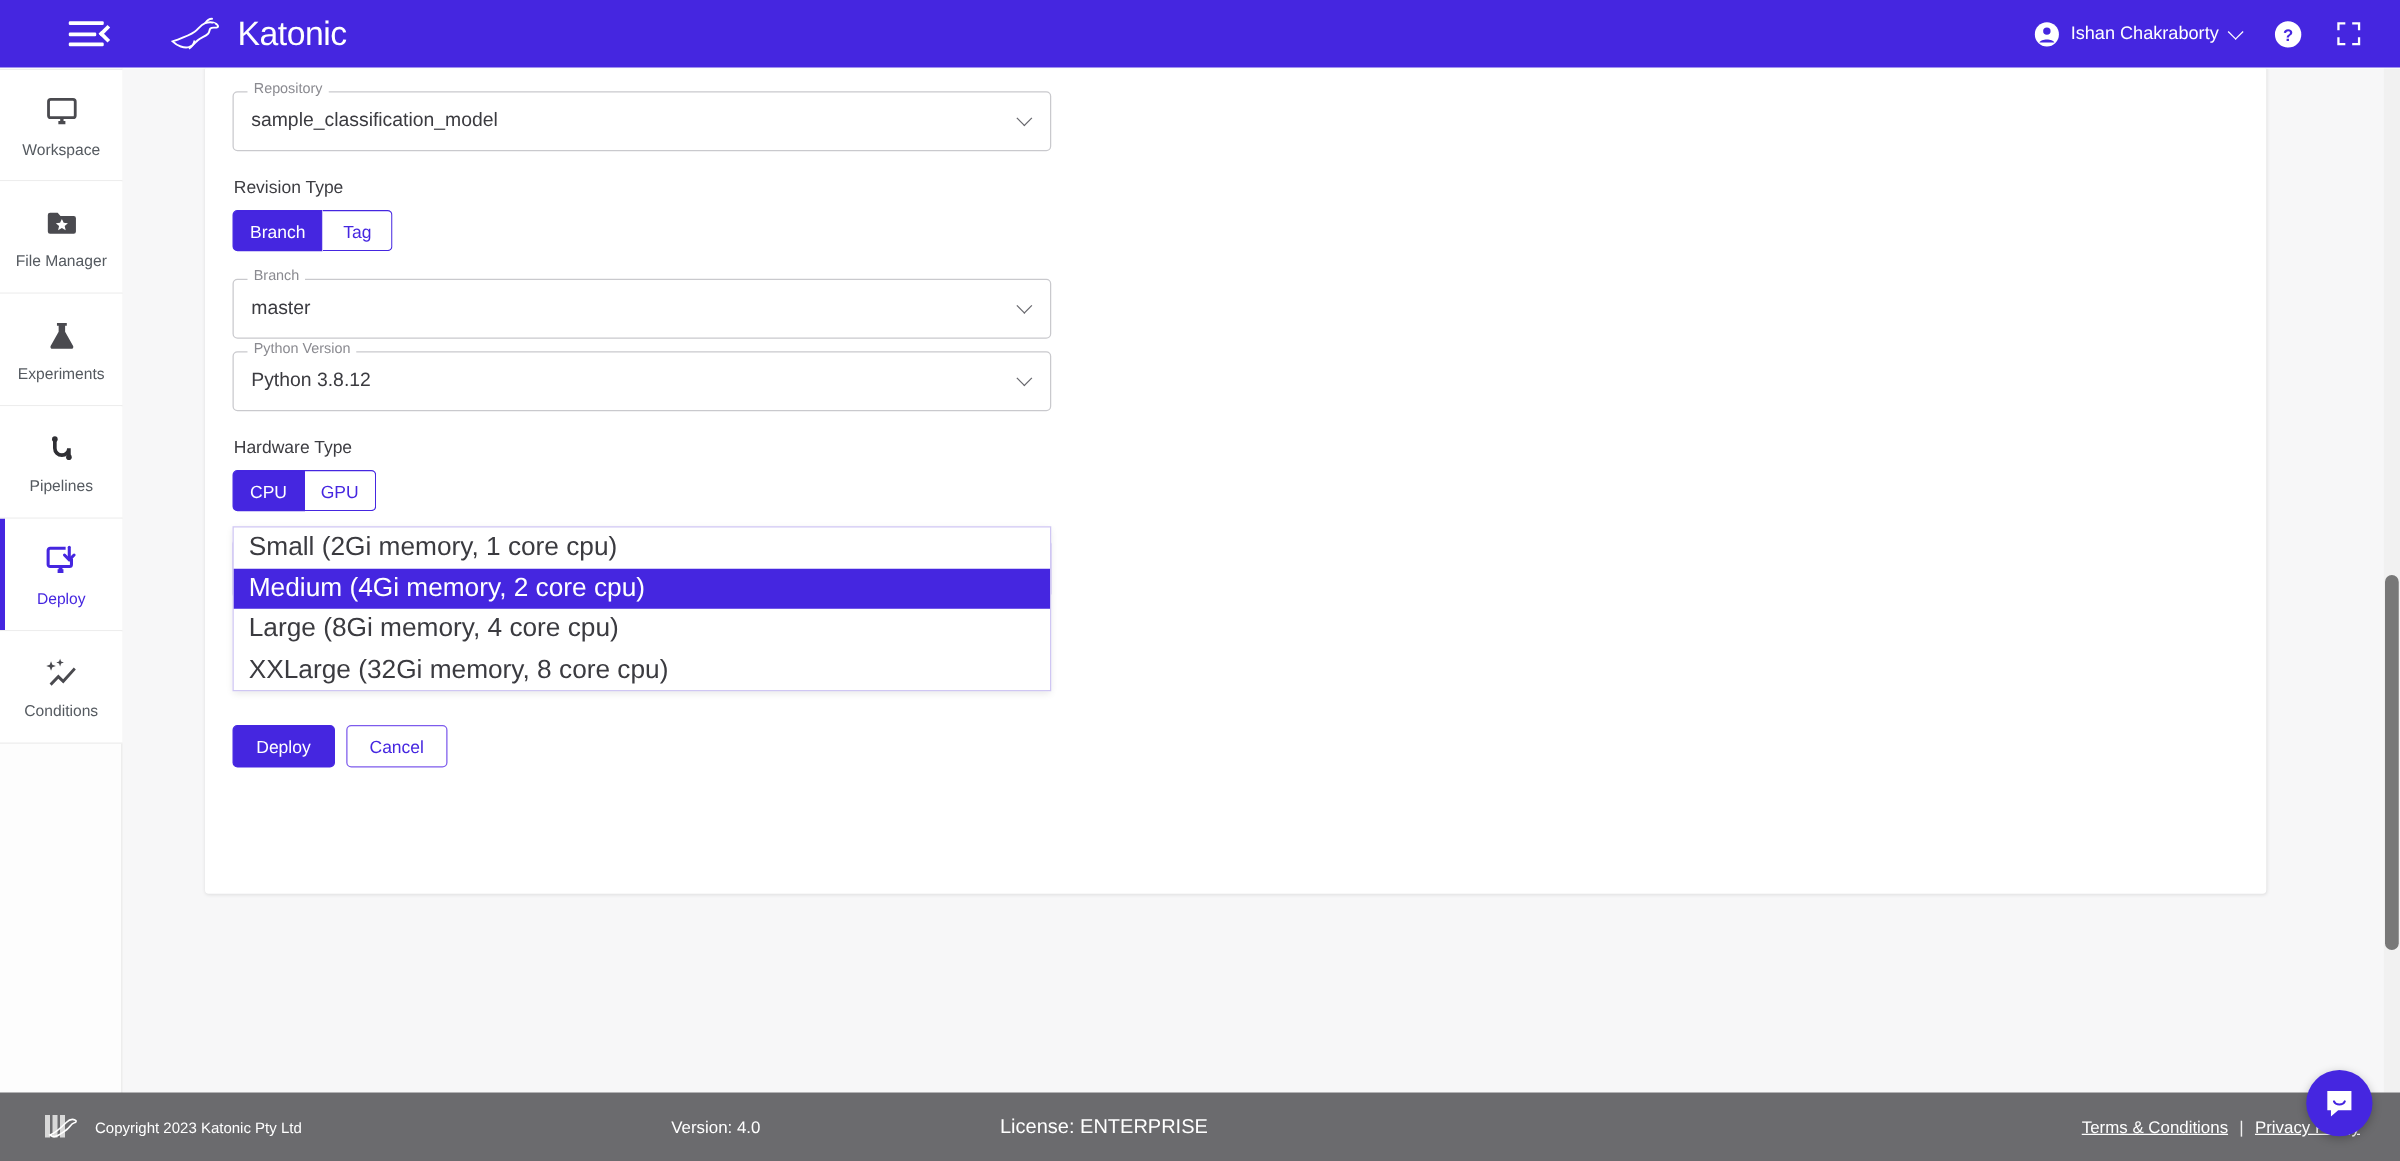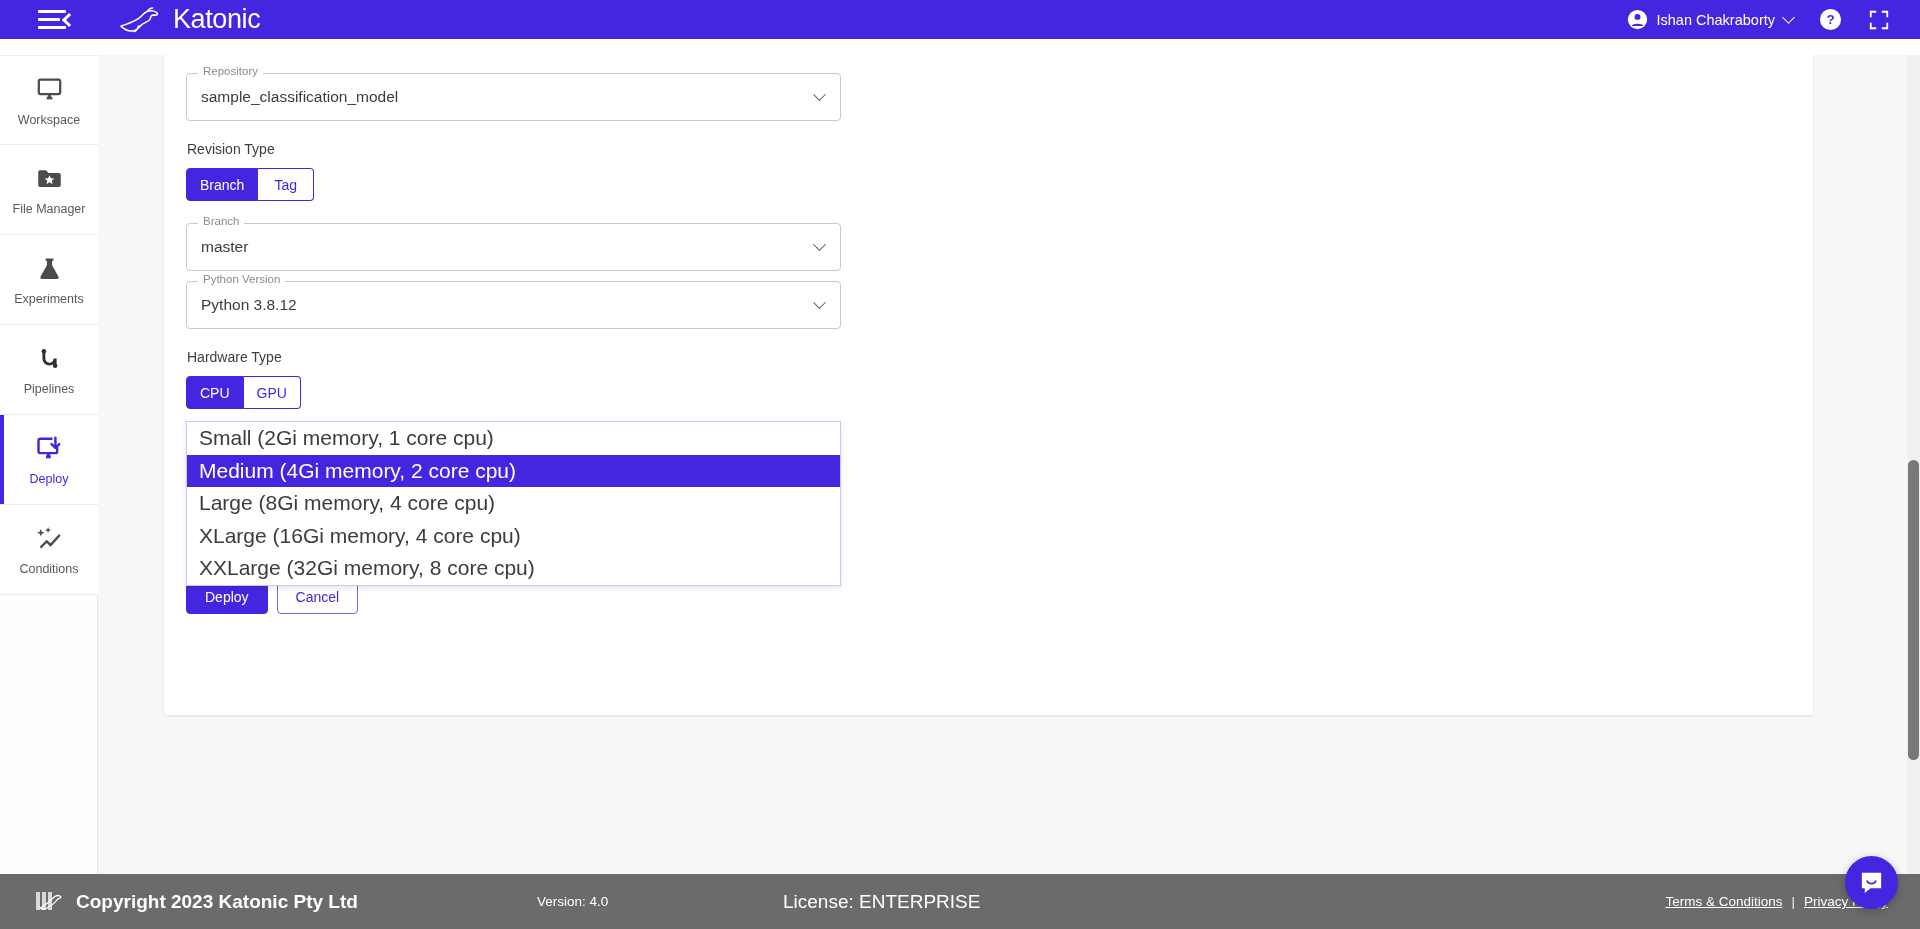--- a/index.html
+++ b/index.html
@@ -7,24 +7,25 @@
     width: 1920px; height: 929px;
     font-family: "Liberation Sans", sans-serif;
     background: #ffffff;
     overflow: hidden;
   }
   .app { position: relative; width: 1920px; height: 929px; }
 
   
   .header {
     position: absolute; top: 0; left: 0;
-    width: 1920px; height: 39px;
+    width: 1920px; height: 54px;
     background: #4526e0;
     display: flex; align-items: center;
     z-index: 60;
+    padding-left: 17px;
   }
   .hamburger {
     margin-left: 38px; width: 34px; height: 26px;
     display: flex; flex-direction: column; justify-content: center;
     position: relative; cursor: pointer;
   }
   .hamburger span {
     display: block; height: 3px; background: #fff; border-radius: 1px;
     margin: 2.6px 0;
   }
@@ -170,23 +171,23 @@
 
   
   .footer {
     position: absolute; left: 0; bottom: 0;
     width: 1920px; height: 55px;
     background: #6b6b6e; color: #fff;
     display: flex; align-items: center; z-index: 50;
   }
   .footer-left { display: flex; align-items: center; gap: 11px; margin-left: 35px; }
   .footer-logo { width: 30px; height: 26px; }
-  .footer-text { font-size: 19px; font-weight: bold; }
+  .footer-text { font-size: 12px; }
   .footer-version { position: absolute; left: 537px; font-size: 13.5px; }
-  .footer-license { position: absolute; left: 783px; font-size: 19px; }
+  .footer-license { position: absolute; left: 800px; font-size: 16px; }
   .footer-links {
     position: absolute; right: 32px; display: flex; align-items: center; gap: 9px;
     font-size: 13.5px;
   }
   .footer-links a { color: #fff; text-decoration: underline; cursor: pointer; }
   .sep { opacity: 0.9; }
 
   
   .intercom {
     position: absolute; right: 22px; bottom: 20px;
@@ -368,21 +369,20 @@
         <div class="actions" style="top:517px;">
           <div class="btn btn-primary">Deploy</div>
           <div class="btn btn-outline">Cancel</div>
         </div>
 
         
         <div class="dropdown" style="top:358px;">
           <div class="dd-option">Small (2Gi memory, 1 core cpu)</div>
           <div class="dd-option selected">Medium (4Gi memory, 2 core cpu)</div>
           <div class="dd-option">Large (8Gi memory, 4 core cpu)</div>
-          <div class="dd-option">XLarge (16Gi memory, 4 core cpu)</div>
           <div class="dd-option">XXLarge (32Gi memory, 8 core cpu)</div>
         </div>
 
       </div>
     </div>
   </div>
 
   <div class="scrollbar-track"></div>
   <div class="scrollbar-thumb"></div>
 

